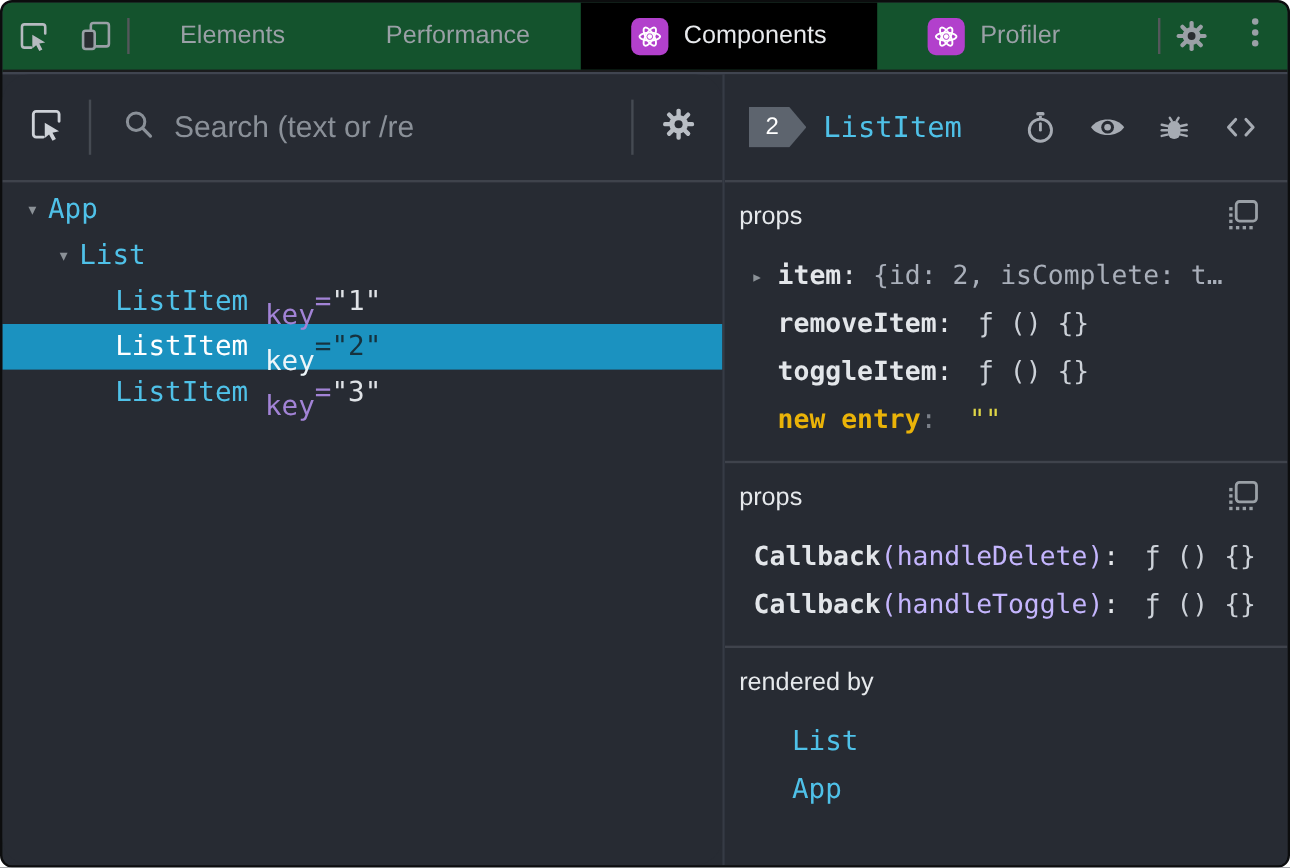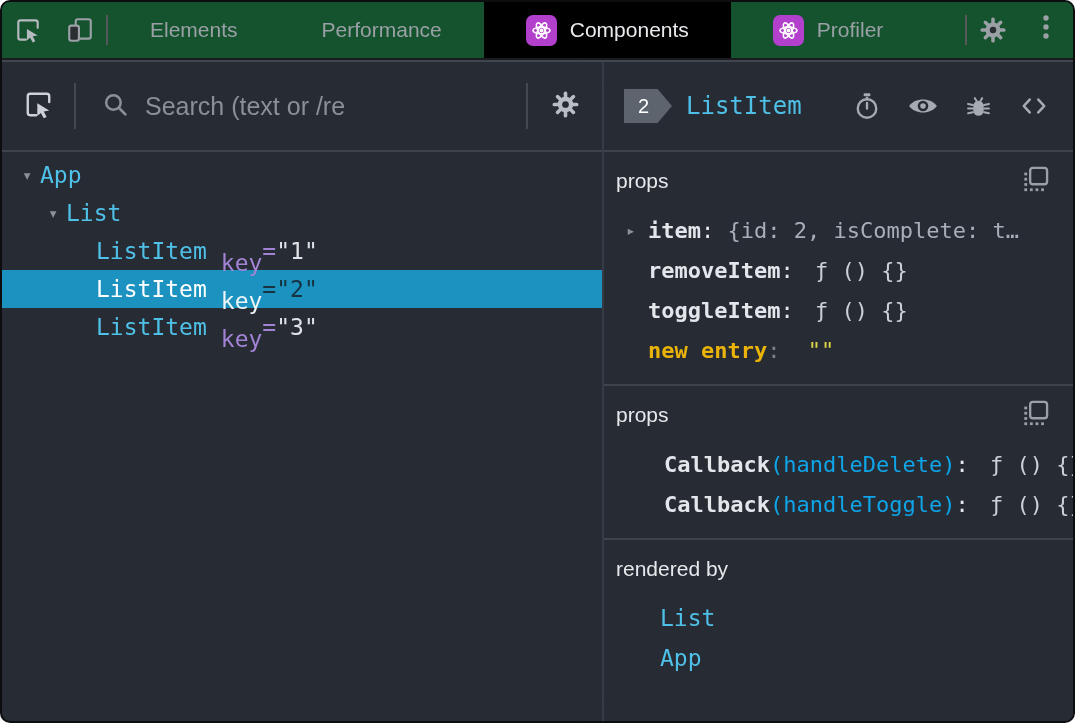--- a/index.html
+++ b/index.html
@@ -104,22 +104,22 @@
   }
   .prow .parrow{ width:22px; flex:0 0 22px; margin-left:22px; color:#8b9197; font-size:16px; }
   .pname{ color:#e3e6ea;font-weight:bold; }
   .pname.dim{ color:#eab308;text-align:right; }
   .psep{ color:#e3e6ea; white-space:pre; }
   .psep.dim{ color:#7b8089; }
   .pval{ color:#ccd1d8; }
   .pval.preview{ color:#a9afba; }
   .pval.fn{ margin-left:8px; }
   .pval.newval{ color:#ded547; margin-left:14px; }
-  .hparen{ color:#0ea5e9; }
-  .hrow{ padding-left:60px; }
+  .hparen{ color:#c4b5fd; }
+  .hrow{ padding-left:24px; }
   .hrow .pval{ margin-left:8px; }
   .rrow{
     height:40px; display:flex; align-items:center; padding-left:56px;
     font-family:"DejaVu Sans Mono", monospace; font-size:23px; cursor:pointer;
   }
   .rrow.cyan{ color:#4fc1e8; }
   .rrow.white{ color:#e6e9ec; cursor:default; }
   .rb-rows{ padding-bottom:14px; }
 </style>
 </head>

